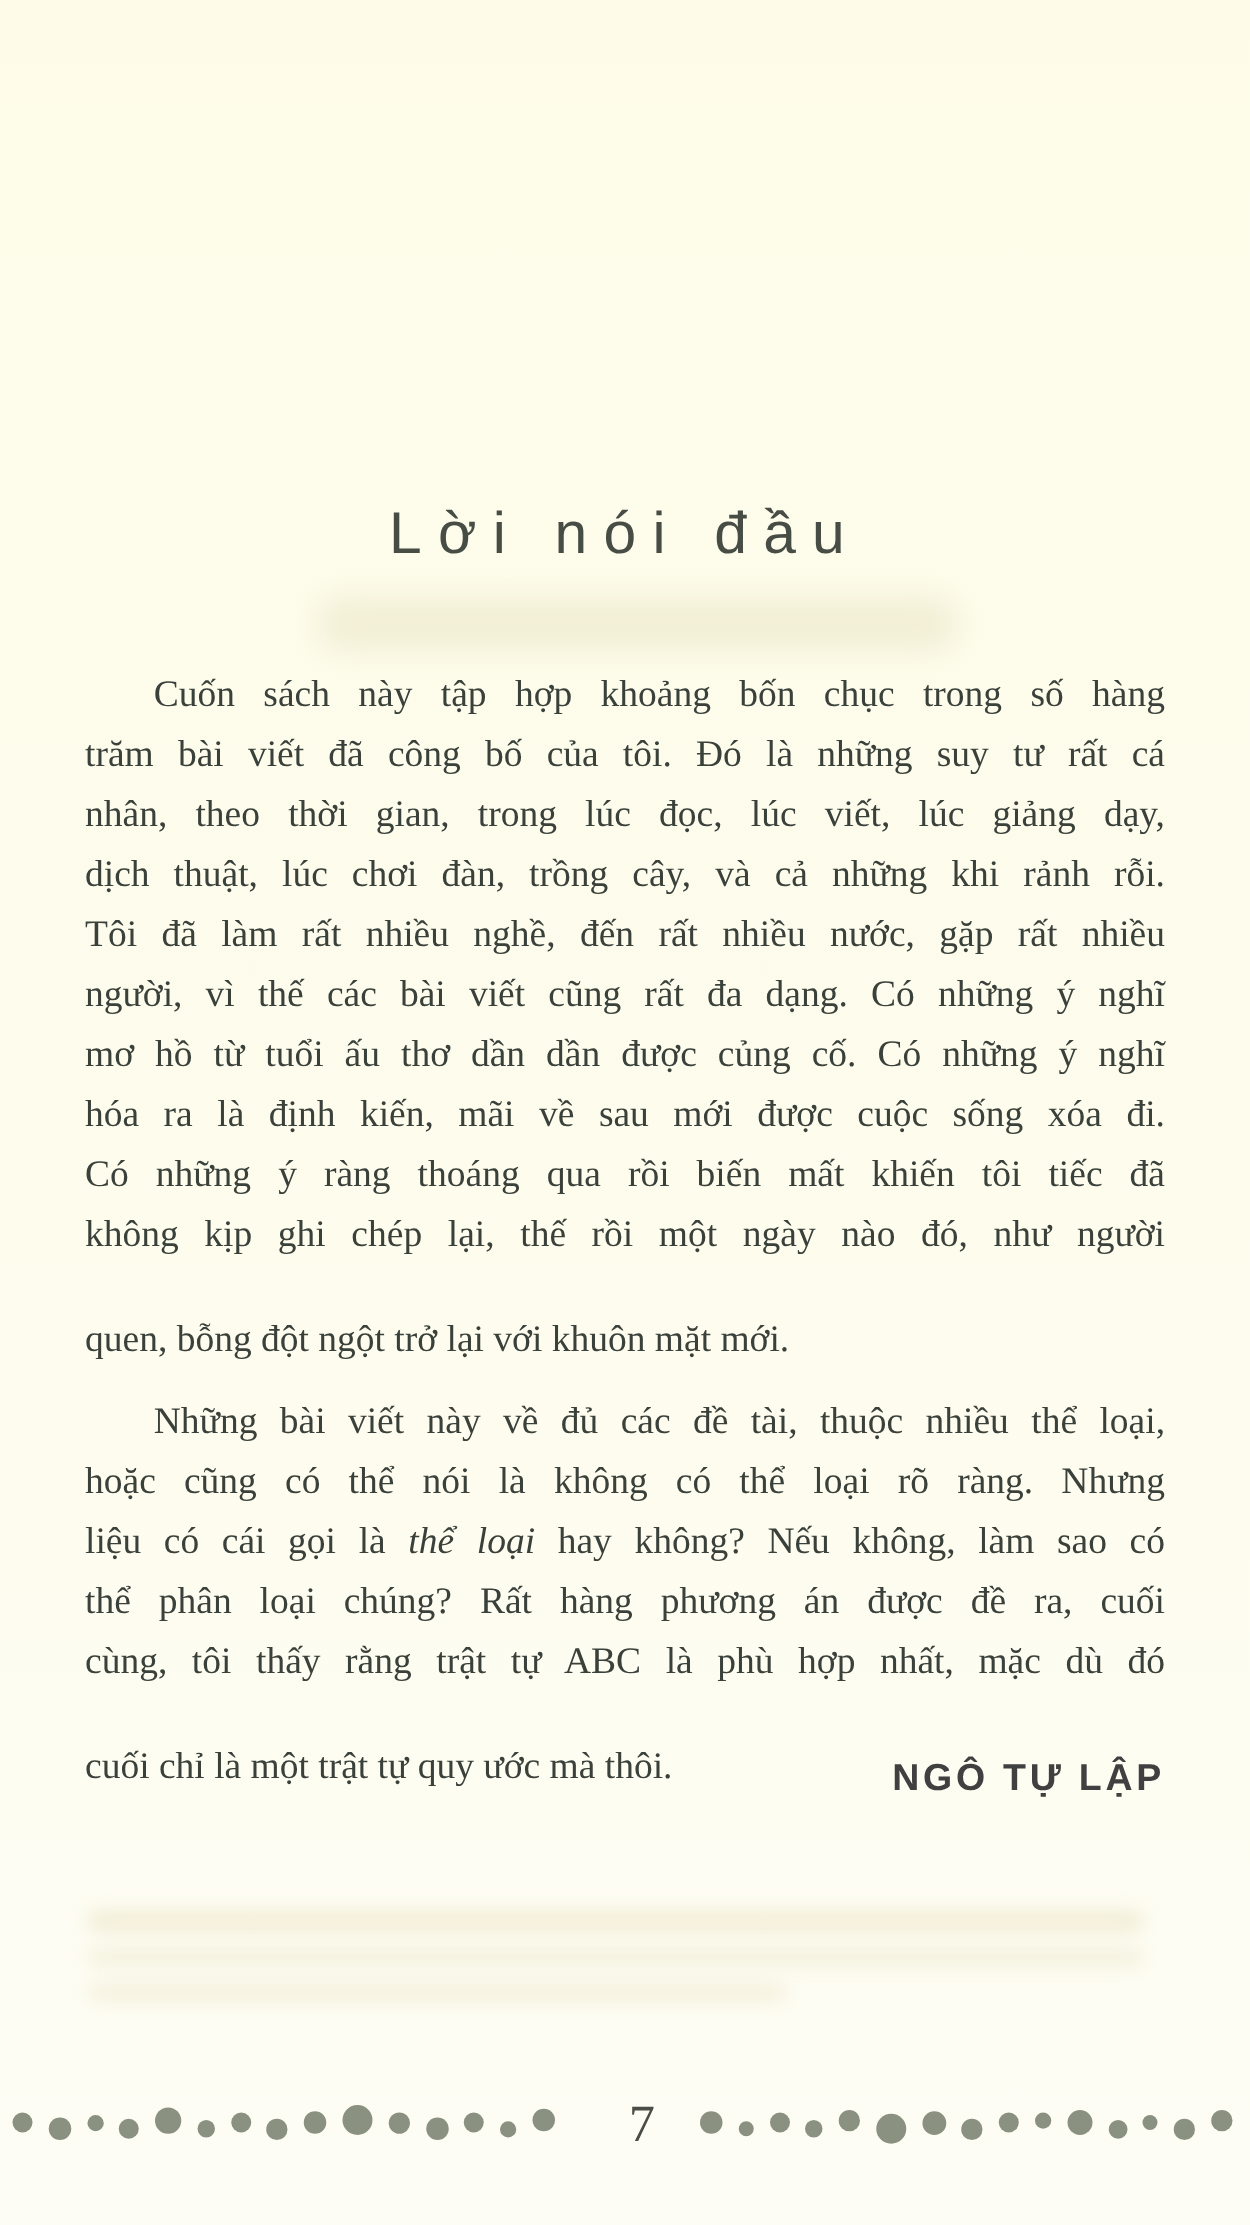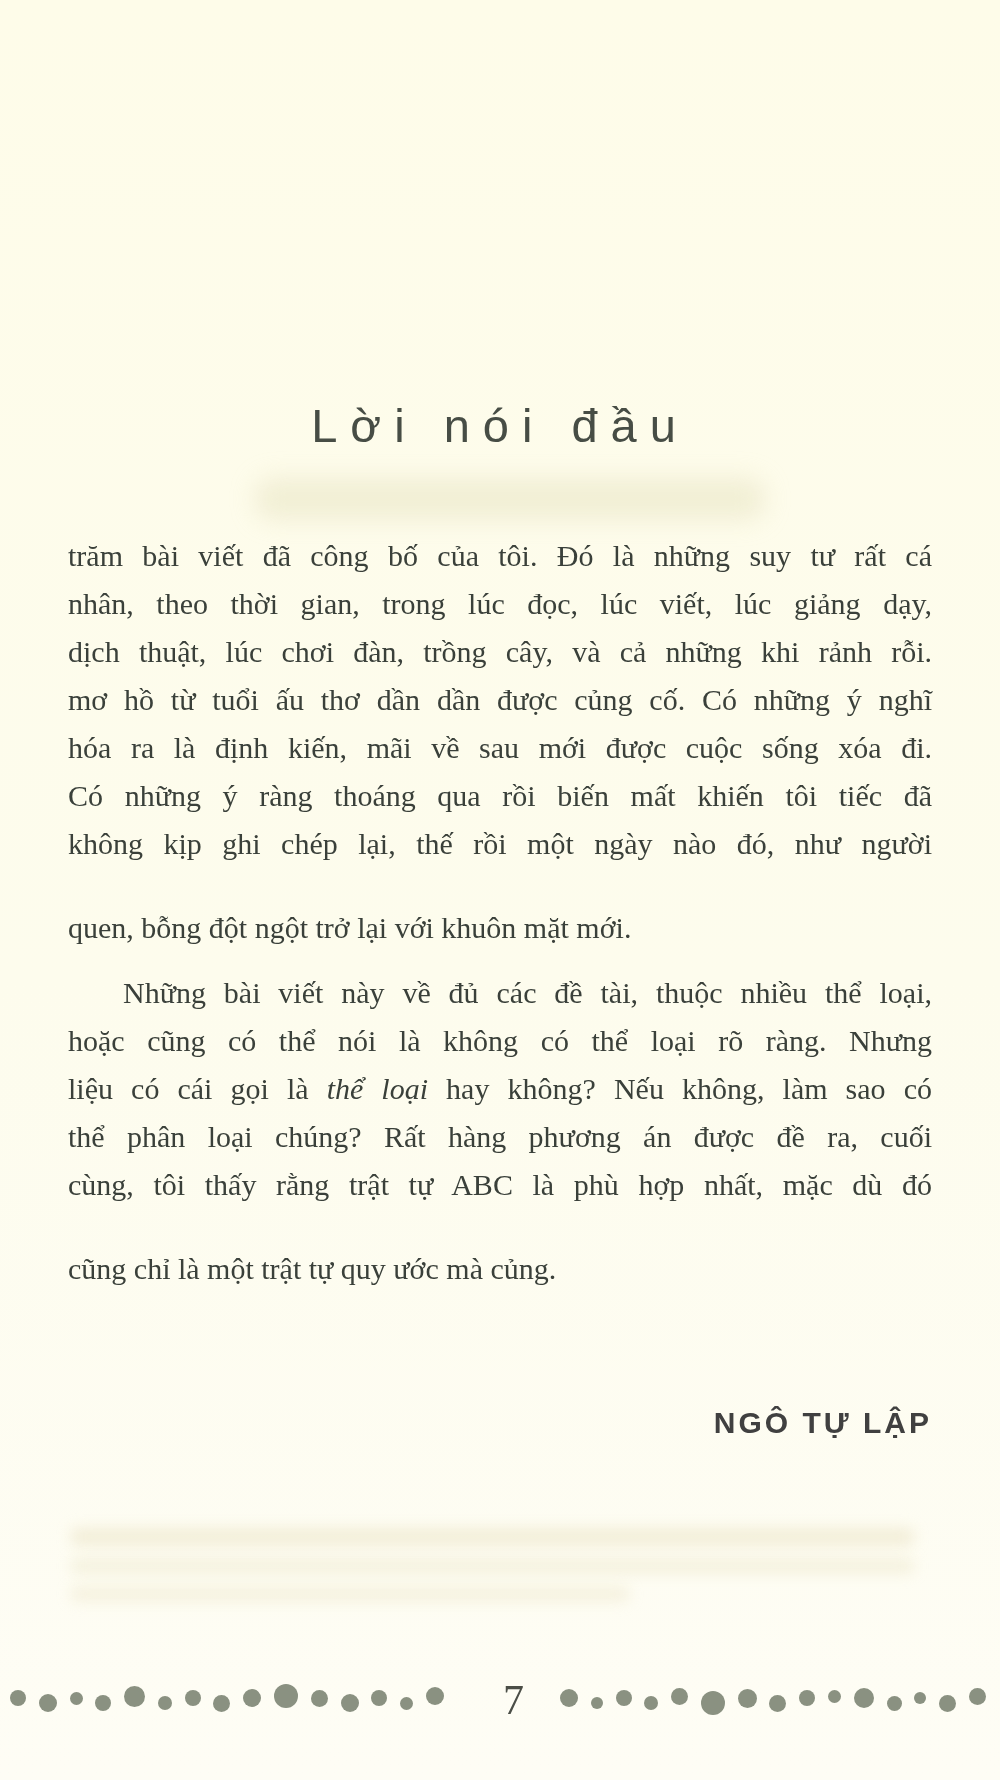--- a/index.html
+++ b/index.html
@@ -125,36 +125,39 @@
 
   <div class="ghost ghost-1"></div>
   <div class="ghost ghost-2"></div>
   <div class="ghost ghost-3"></div>
   <div class="ghost ghost-4"></div>
 
   <h1 class="title">Lời nói đầu</h1>
 
   <div class="content" id="content">
       <div class="para">
+        <div class="line pfirst"><span>Cuốn sách này tập hợp khoảng bốn chục trong số hàng</span></div>
         <div class="line"><span>trăm bài viết đã công bố của tôi. Đó là những suy tư rất cá</span></div>
         <div class="line"><span>nhân, theo thời gian, trong lúc đọc, lúc viết, lúc giảng dạy,</span></div>
         <div class="line"><span>dịch thuật, lúc chơi đàn, trồng cây, và cả những khi rảnh rỗi.</span></div>
+        <div class="line"><span>Tôi đã làm rất nhiều nghề, đến rất nhiều nước, gặp rất nhiều</span></div>
+        <div class="line"><span>người, vì thế các bài viết cũng rất đa dạng. Có những ý nghĩ</span></div>
         <div class="line"><span>mơ hồ từ tuổi ấu thơ dần dần được củng cố. Có những ý nghĩ</span></div>
         <div class="line"><span>hóa ra là định kiến, mãi về sau mới được cuộc sống xóa đi.</span></div>
         <div class="line"><span>Có những ý ràng thoáng qua rồi biến mất khiến tôi tiếc đã</span></div>
         <div class="line"><span>không kịp ghi chép lại, thế rồi một ngày nào đó, như người</span></div>
         <div class="line plast"><span>quen, bỗng đột ngột trở lại với khuôn mặt mới.</span></div>
       </div>
       <div class="para">
         <div class="line pfirst"><span>Những bài viết này về đủ các đề tài, thuộc nhiều thể loại,</span></div>
         <div class="line"><span>hoặc cũng có thể nói là không có thể loại rõ ràng. Nhưng</span></div>
         <div class="line"><span>liệu có cái gọi là </span><i>thể loại</i><span> hay không? Nếu không, làm sao có</span></div>
         <div class="line"><span>thể phân loại chúng? Rất hàng phương án được đề ra, cuối</span></div>
         <div class="line"><span>cùng, tôi thấy rằng trật tự ABC là phù hợp nhất, mặc dù đó</span></div>
-        <div class="line plast"><span>cũng chỉ là một trật tự quy ước mà củng.</span></div>
+        <div class="line plast"><span>cuối chỉ là một trật tự quy ước mà thôi.</span></div>
       </div>
     </div>
 
   <div class="signature">NGÔ TỰ LẬP</div>
 
   <div class="footer">
     <div class="dots dots-left" id="dots-left">
         <span class="dot" style="width: 16px; height: 16px; background: rgb(138, 145, 129);"></span>
         <span class="dot" style="width: 18px; height: 18px; background: rgb(138, 145, 129);"></span>
         <span class="dot" style="width: 13px; height: 13px; background: rgb(138, 145, 129);"></span>

